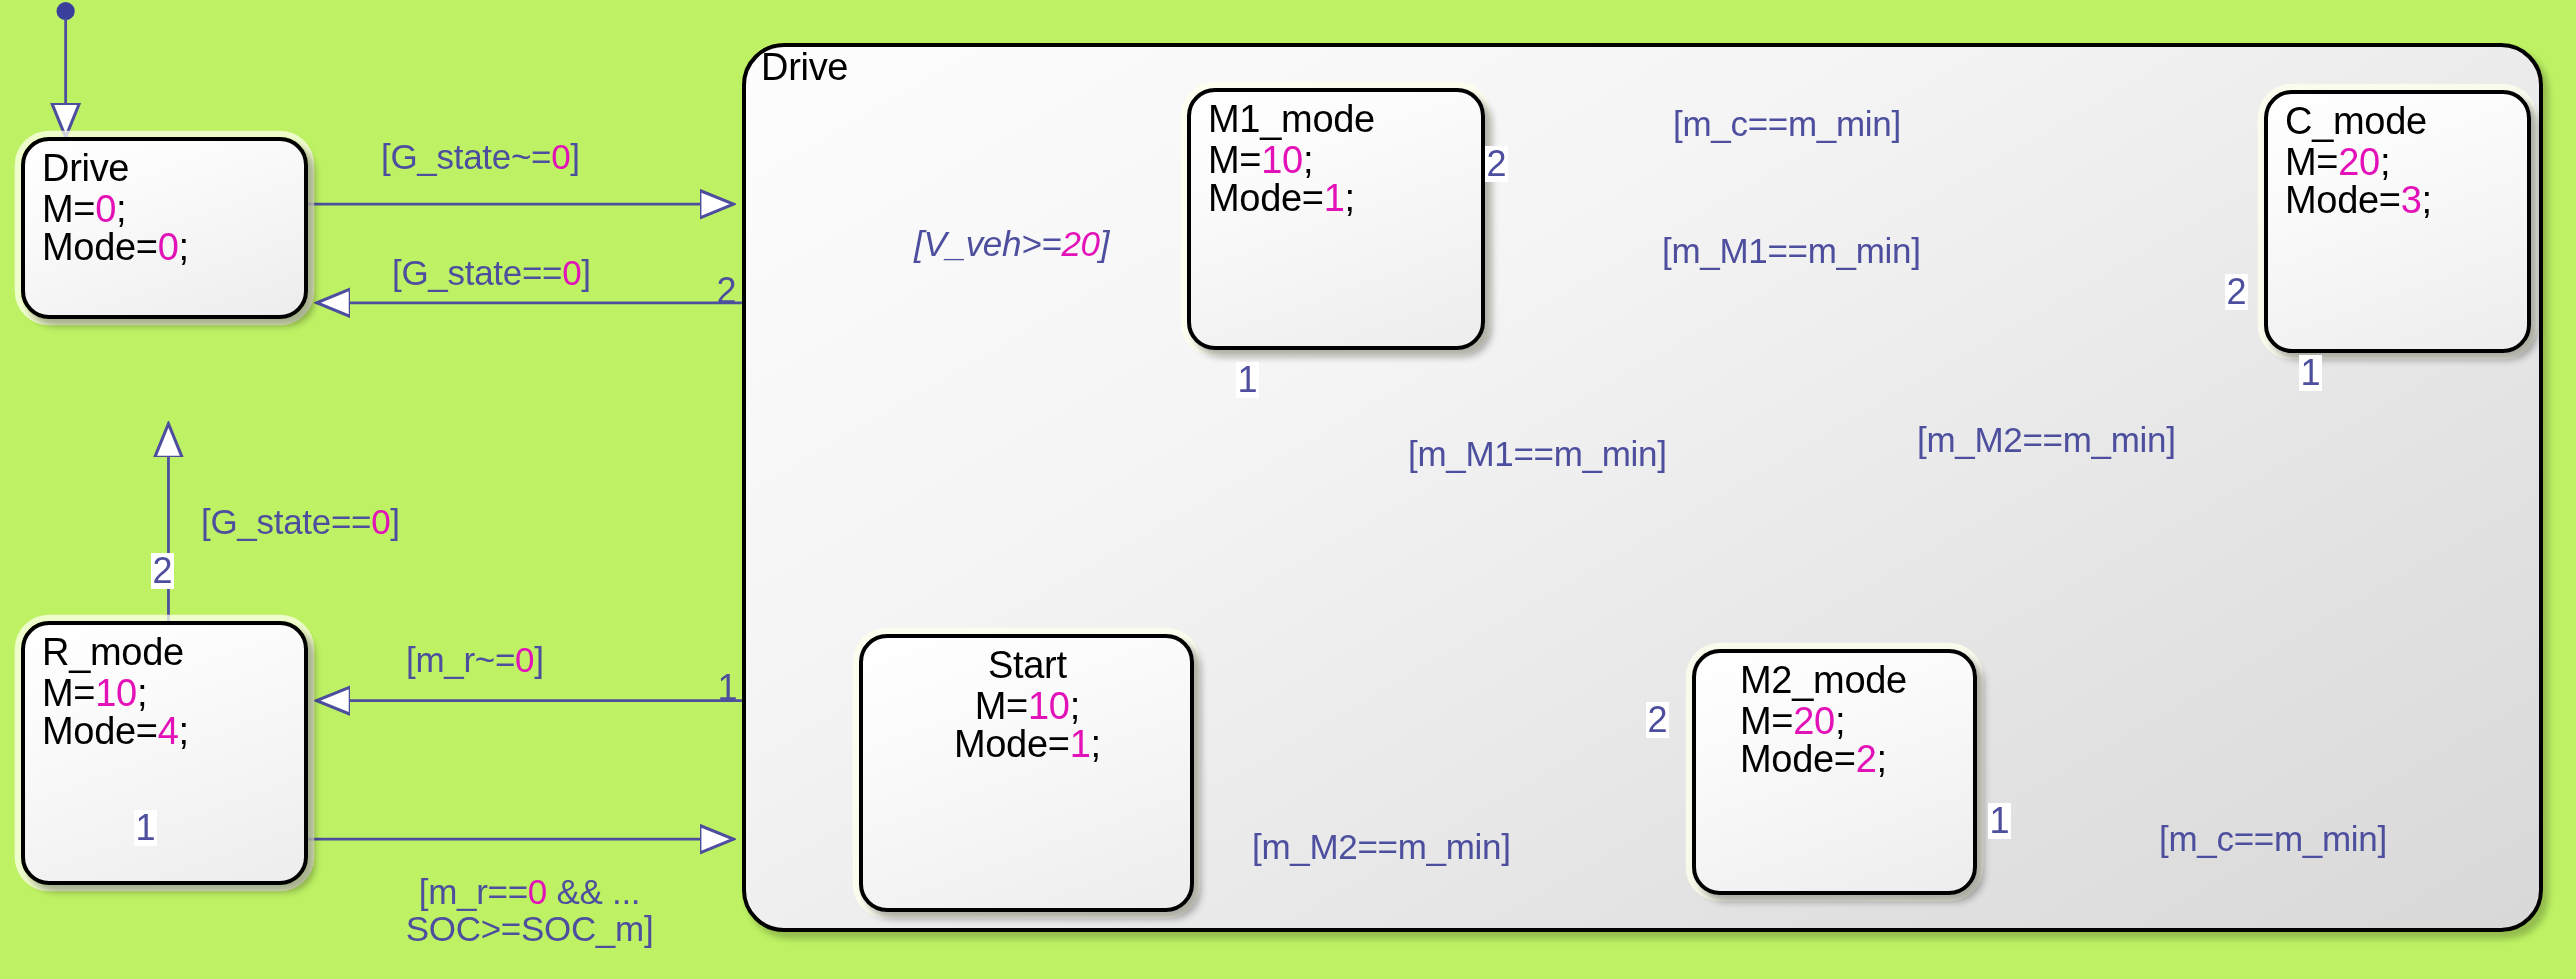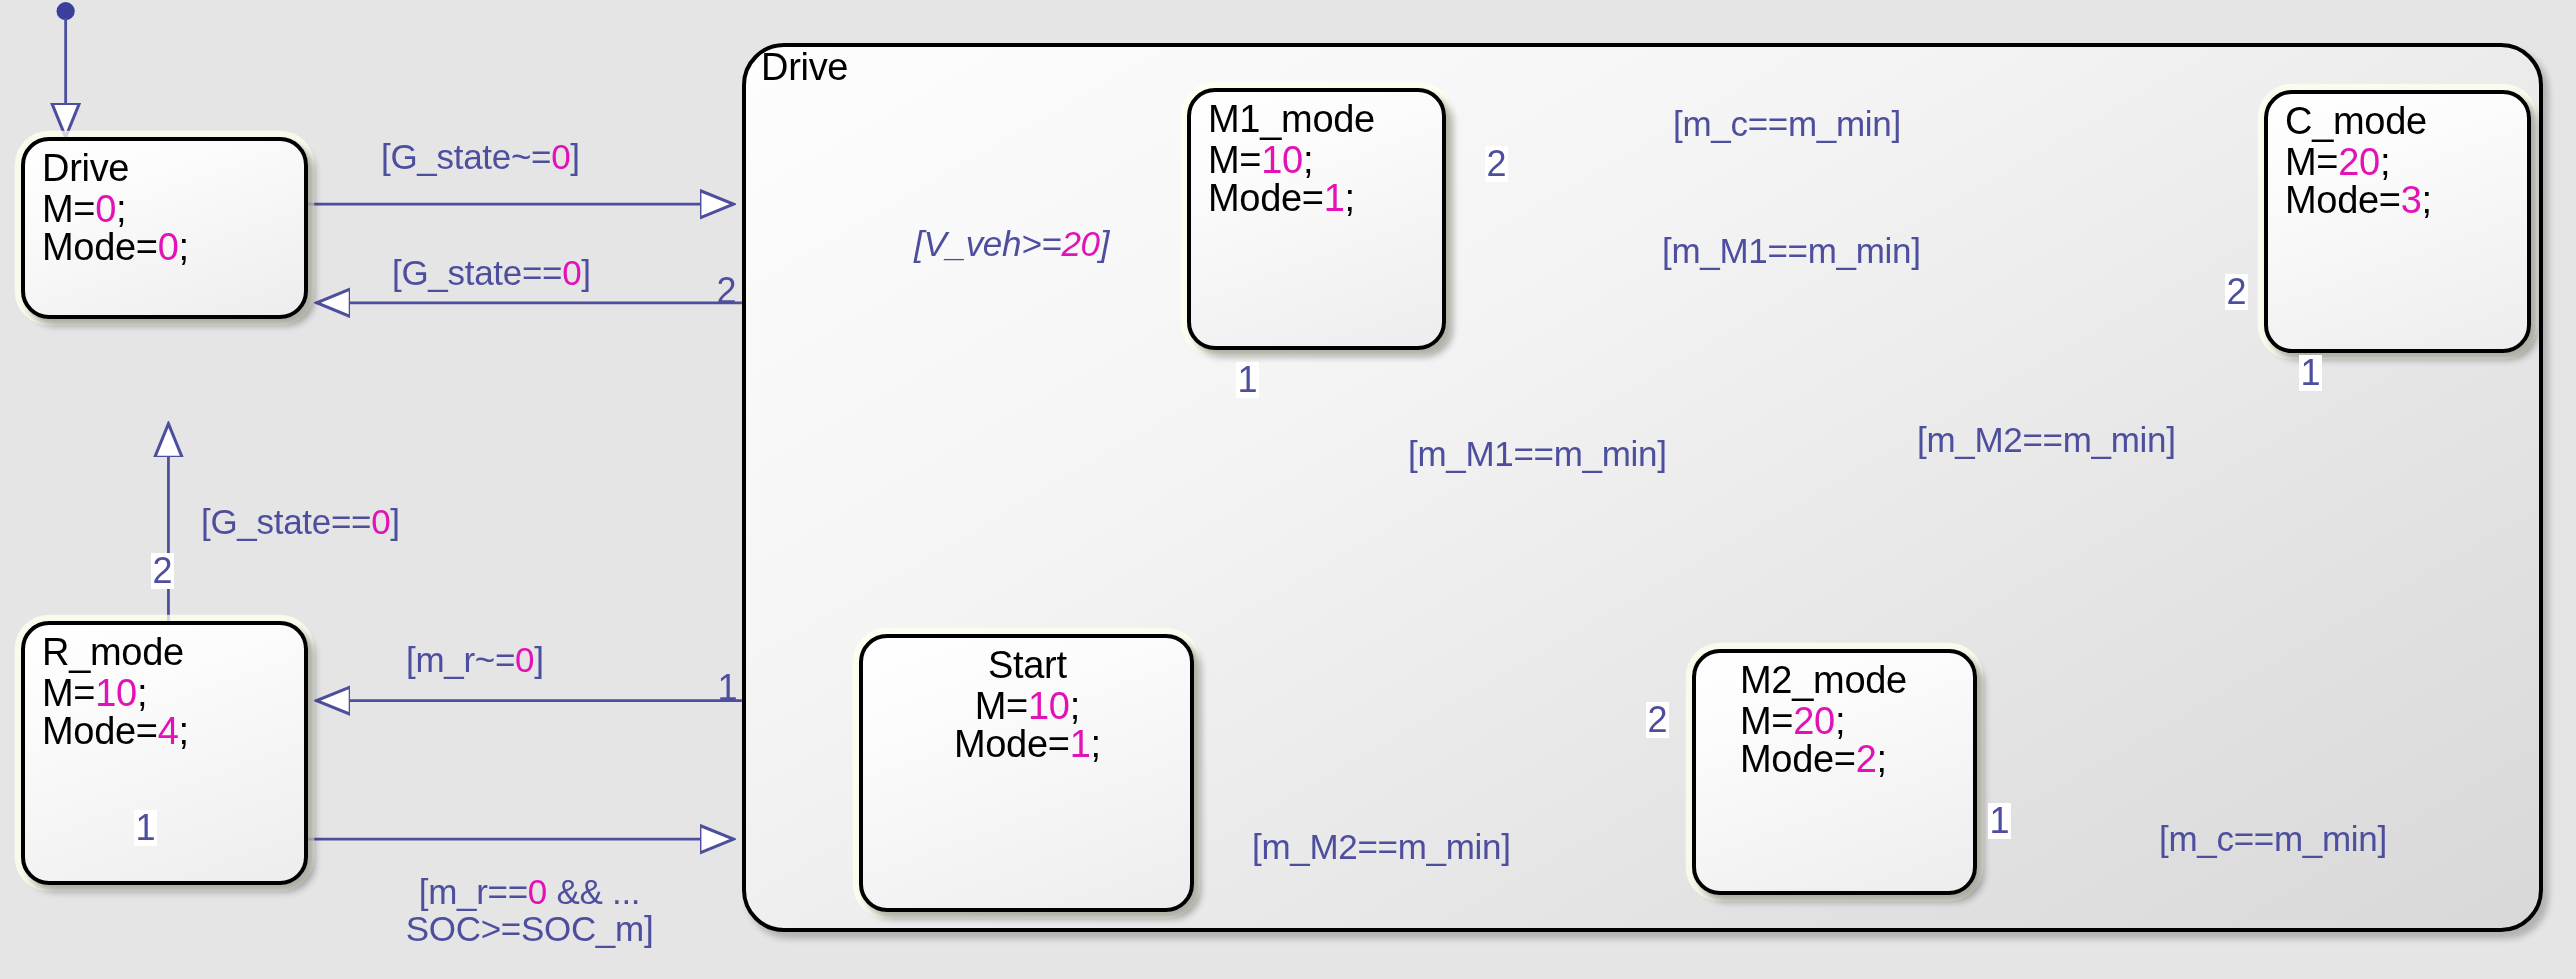--- a/index.html
+++ b/index.html
@@ -1,21 +1,21 @@
 <!DOCTYPE html>
 <html style="font-size:11.2px"><head>
 <meta charset="utf-8">
 <title>Stateflow Chart</title>
 <style>
   html,body{margin:0;padding:0;background:#ffffff;}
   body{font-family:"Liberation Sans", sans-serif;}
   #stage{
     position:relative;
     width:2576px;height:979px;
-    background:#e5e5e5;
+    background:#bef264;
     overflow:hidden;
   }
   #sf-svg{position:absolute;left:0;top:0;width:2576px;height:979px;}
 
   
   .state{
     position:absolute;
     box-sizing:border-box;
     border:4.2px solid #000000;
     border-radius:28px;
@@ -140,21 +140,21 @@
     <div class="ln"><span>M=</span><span class="num">10</span><span>;</span></div>
     <div class="ln"><span>Mode=</span><span class="num">4</span><span>;</span></div>
   </div>
 
   <div class="state" id="state-start" style="left:859px;top:634px;width:335px;height:278px;text-align:center;">
     <div class="ln name">Start</div>
     <div class="ln"><span>M=</span><span class="num">10</span><span>;</span></div>
     <div class="ln"><span>Mode=</span><span class="num">1</span><span>;</span></div>
   </div>
 
-  <div class="state" id="state-m1" style="left:1187px;top:88px;width:259px;height:262px;">
+  <div class="state" id="state-m1" style="left:1187px;top:88px;width:298px;height:262px;">
     <div class="ln name">M1_mode</div>
     <div class="ln"><span>M=</span><span class="num">10</span><span>;</span></div>
     <div class="ln"><span>Mode=</span><span class="num">1</span><span>;</span></div>
   </div>
 
   <div class="state" id="state-m2" style="left:1692px;top:649px;width:285px;height:246px;padding-left:44px;">
     <div class="ln name">M2_mode</div>
     <div class="ln"><span>M=</span><span class="num">20</span><span>;</span></div>
     <div class="ln"><span>Mode=</span><span class="num">2</span><span>;</span></div>
   </div>

